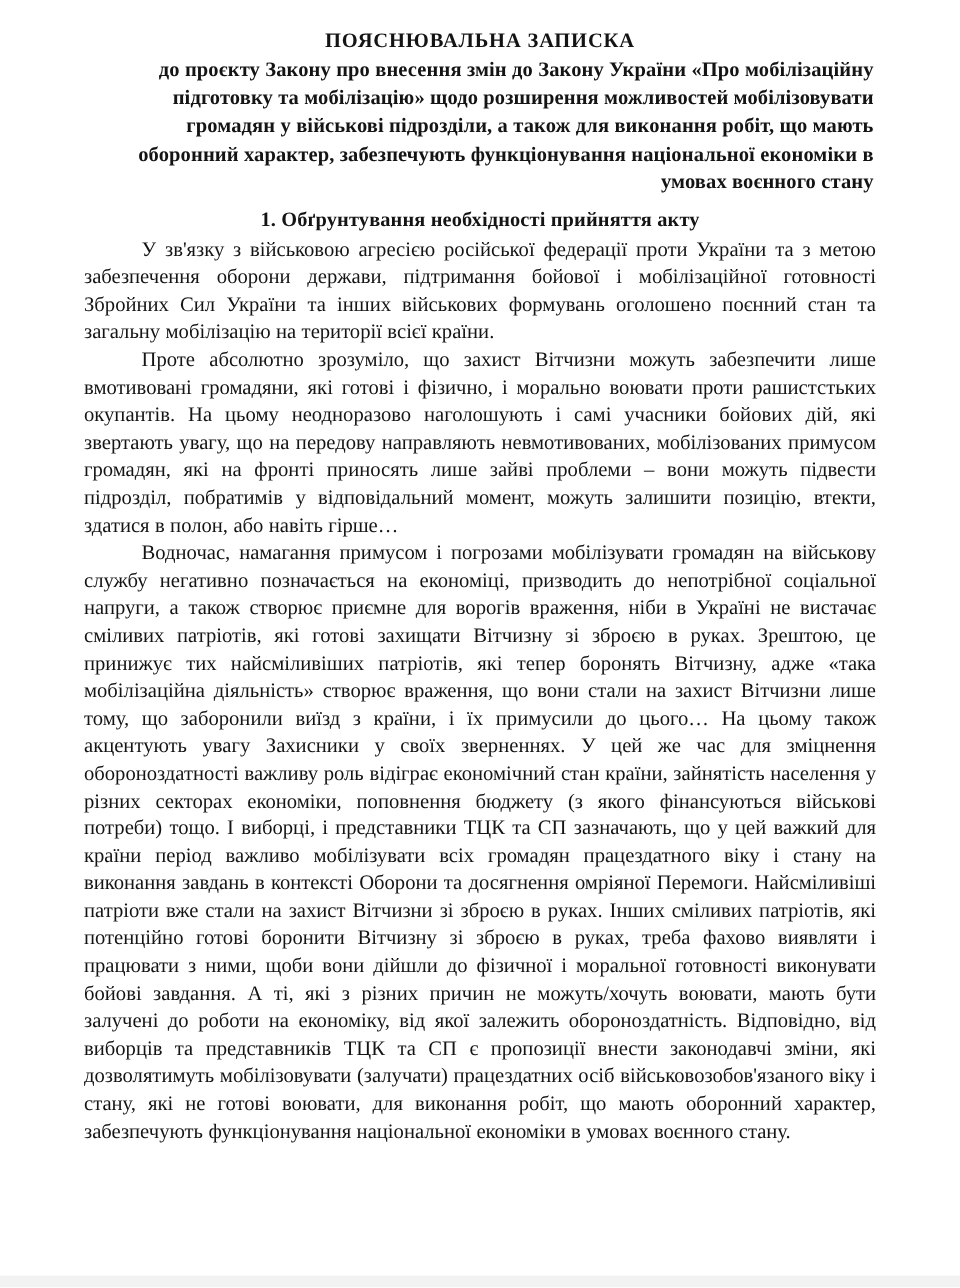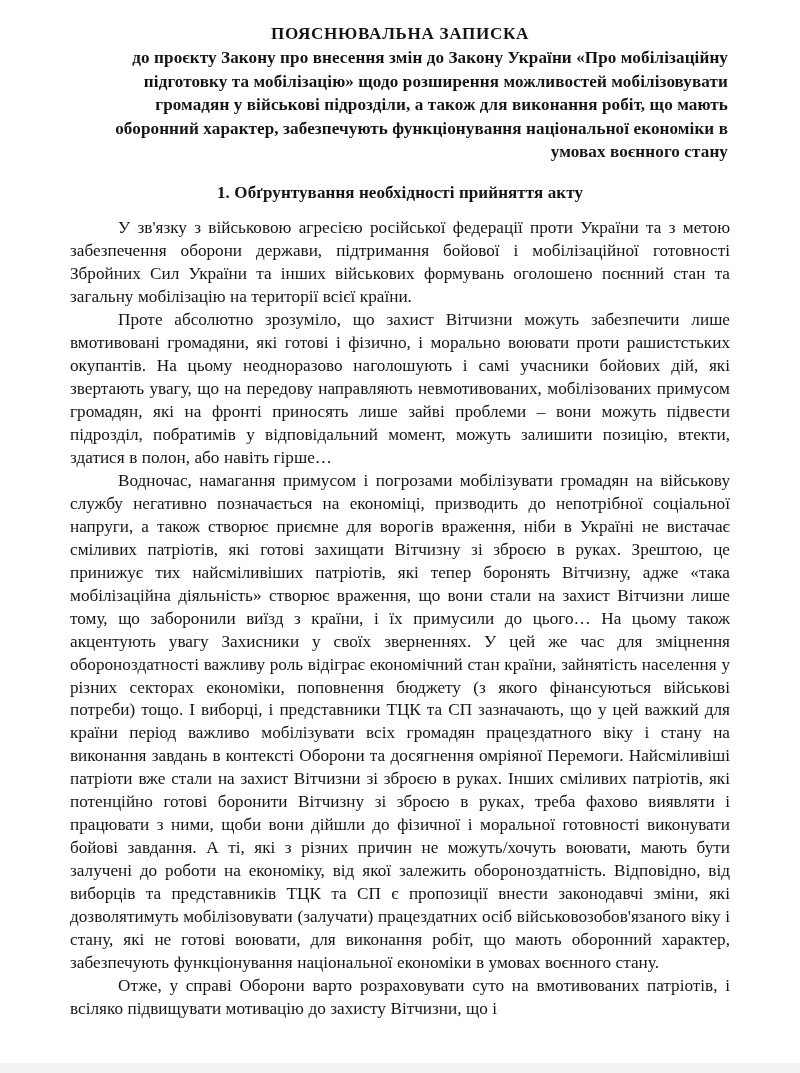--- a/index.html
+++ b/index.html
@@ -38,39 +38,39 @@
   }
   .doc-title-sub {
     display: block;
     text-align: right;
     padding: 0 2px;
   }
   .section-heading {
     text-align: center;
     font-weight: bold;
     font-size: 17px;
-    margin-top: 20px;
+    margin-top: 10px;
     margin-bottom: 4px;
     letter-spacing: 0.1px;
   }
   .body-text {
     margin: 0;
     font-size: 17.2px;
     line-height: 1.335;
     text-align: justify;
     text-indent: 48px;
     text-justify: inter-word;
     letter-spacing: 0.0px;
     word-spacing: 0.2px;
   }
   .body-text + .body-text {
     margin-top: 0;
   }
   .paragraphs {
-    margin-top: 14px;
+    margin-top: 4px;
   }
   .bottom-fade {
     position: absolute;
     left: 0;
     right: 0;
     bottom: 0;
     height: 10px;
     background: #f2f2f2;
   }
 </style>
@@ -83,17 +83,16 @@
     <span class="doc-title-main">ПОЯСНЮВАЛЬНА ЗАПИСКА</span>
     <span class="doc-title-sub">до проєкту Закону про внесення змін до Закону України «Про мобілізаційну підготовку та мобілізацію» щодо розширення можливостей мобілізовувати громадян у військові підрозділи, а також для виконання робіт, що мають оборонний характер, забезпечують функціонування національної економіки в умовах воєнного стану</span>
   </div>
 
   <div class="section-heading">1. Обґрунтування необхідності прийняття акту</div>
 
   <div class="paragraphs">
     <p class="body-text">У зв'язку з військовою агресією російської федерації проти України та з метою забезпечення оборони держави, підтримання бойової і мобілізаційної готовності Збройних Сил України та інших військових формувань оголошено поєнний стан та загальну мобілізацію на території всієї країни.</p>
     <p class="body-text">Проте абсолютно зрозуміло, що захист Вітчизни можуть забезпечити лише вмотивовані громадяни, які готові і фізично, і морально воювати проти рашистстьких окупантів. На цьому неодноразово наголошують і самі учасники бойових дій, які звертають увагу, що на передову направляють невмотивованих, мобілізованих примусом громадян, які на фронті приносять лише зайві проблеми – вони можуть підвести підрозділ, побратимів у відповідальний момент, можуть залишити позицію, втекти, здатися в полон, або навіть гірше…</p>
     <p class="body-text">Водночас, намагання примусом і погрозами мобілізувати громадян на військову службу негативно позначається на економіці, призводить до непотрібної соціальної напруги, а також створює приємне для ворогів враження, ніби в Україні не вистачає сміливих патріотів, які готові захищати Вітчизну зі зброєю в руках. Зрештою, це принижує тих найсміливіших патріотів, які тепер боронять Вітчизну, адже «така мобілізаційна діяльність» створює враження, що вони стали на захист Вітчизни лише тому, що заборонили виїзд з країни, і їх примусили до цього… На цьому також акцентують увагу Захисники у своїх зверненнях. У цей же час для зміцнення обороноздатності важливу роль відіграє економічний стан країни, зайнятість населення у різних секторах економіки, поповнення бюджету (з якого фінансуються військові потреби) тощо. І виборці, і представники ТЦК та СП зазначають, що у цей важкий для країни період важливо мобілізувати всіх громадян працездатного віку і стану на виконання завдань в контексті Оборони та досягнення омріяної Перемоги. Найсміливіші патріоти вже стали на захист Вітчизни зі зброєю в руках. Інших сміливих патріотів, які потенційно готові боронити Вітчизну зі зброєю в руках, треба фахово виявляти і працювати з ними, щоби вони дійшли до фізичної і моральної готовності виконувати бойові завдання. А ті, які з різних причин не можуть/хочуть воювати, мають бути залучені до роботи на економіку, від якої залежить обороноздатність. Відповідно, від виборців та представників ТЦК та СП є пропозиції внести законодавчі зміни, які дозволятимуть мобілізовувати (залучати) працездатних осіб військовозобов'язаного віку і стану, які не готові воювати, для виконання робіт, що мають оборонний характер, забезпечують функціонування національної економіки в умовах воєнного стану.</p>
-    <p class="body-text">Отже, у справі Оборони варто розраховувати суто на вмотивованих патріотів, і всіляко підвищувати мотивацію до захисту Вітчизни, що і</p>
   </div>
 
   <div class="bottom-fade"></div>
 </div>
 
 </body></html>

